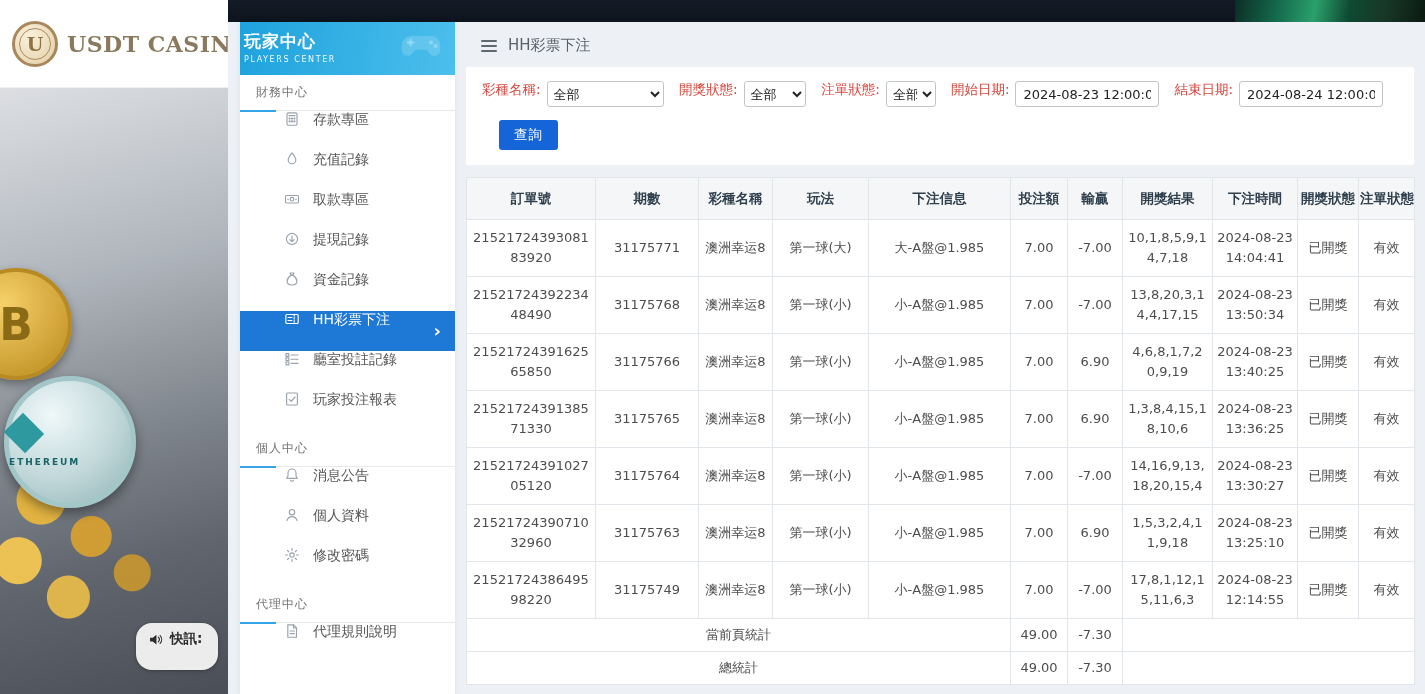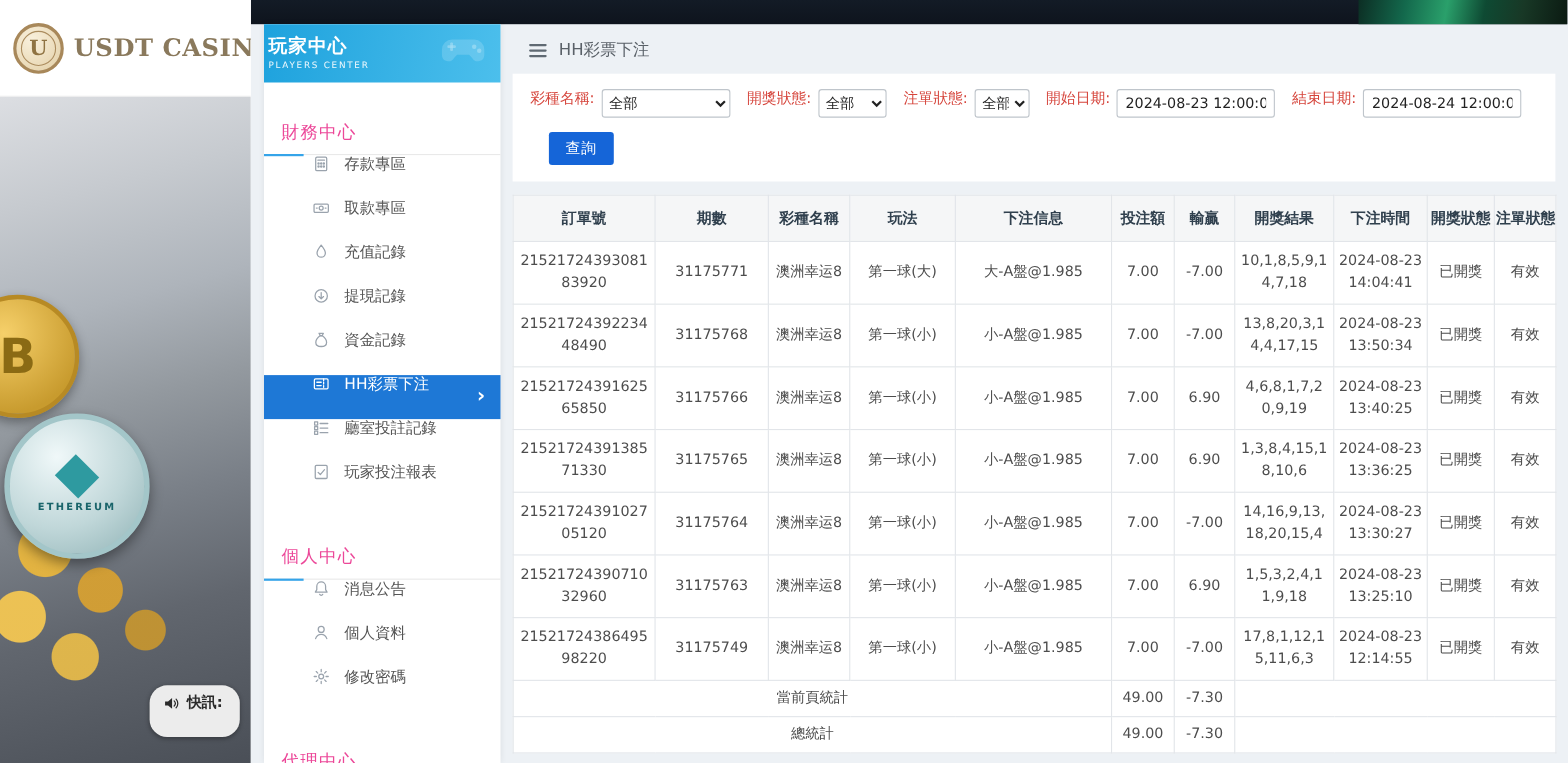--- a/index.html
+++ b/index.html
@@ -66,21 +66,21 @@
     border-radius:50%; border:4px solid #b78a24;
     background:radial-gradient(circle at 38% 30%,#f6d06a,#c89b2e 75%);
     display:flex; align-items:center; justify-content:center;
     box-shadow:0 4px 10px rgba(0,0,0,.35);
   }
   .btc-coin span { font-size:44px; font-weight:bold; color:#8a6a14; }
   .eth-coin {
     position:absolute; left:4px; top:288px; width:132px; height:132px;
     border-radius:50%; border:5px solid #a3c6c9;
     background:radial-gradient(circle at 35% 28%,#f0f8f9,#c0d7d9 55%,#8fb2b5 100%);
-    display:flex; flex-direction:column; align-items:center; justify-content:center;
+    display:flex; flex-direction:column; justify-content:center;
     box-shadow:0 5px 12px rgba(0,0,0,.4);
   }
   .eth-diamond {
     width:30px; height:30px; background:#2e9aa0; transform:rotate(45deg) scaleY(.9);
     margin-bottom:9px;
   }
   .eth-label { font-size:9px; font-weight:bold; letter-spacing:2px; color:#19646a; }
   .news-ticker {
     position:absolute; left:136px; bottom:24px;
     background:#ececec; border-radius:16px; padding:7px 16px 22px 12px;
@@ -97,21 +97,21 @@
   }
   .sidebar-header {
     height:53px; padding:8px 4px 0;
     background:linear-gradient(100deg,#1ea2dd,#4cbfec);
     position:relative; overflow:hidden;
   }
   .ph-title { color:#fff; font-size:17px; font-weight:bold; letter-spacing:1px; }
   .ph-sub { color:rgba(255,255,255,.92); font-size:8px; letter-spacing:1.6px; margin-top:2px; }
   .gamepad { position:absolute; right:12px; top:10px; opacity:.55; }
   .side-sec-title {
-    padding:35px 16px 9px; font-size:16px; color:#ec4899; letter-spacing:1px;
+    padding:9px 16px 9px; font-size:12px; color:#737373; letter-spacing:1px;
   }
   .sec-line { border-top:1px solid #e9e9e9; position:relative; margin:0; }
   .sec-line::before {
     content:""; position:absolute; left:0; top:-1px; width:36px; height:2px; background:#35a4e9;
   }
   .side-item {
     height:40px; display:flex; align-items:flex-start; gap:13px;
     padding-left:44px; cursor:pointer; position:relative; color:#555; font-size:14px;
   }
   .side-icon { width:16px; height:16px; color:#9aa3ad; display:inline-flex; }
@@ -231,35 +231,35 @@
               <circle cx="5.6" cy="10.4" r=".55"></circle>
               <circle cx="8" cy="10.4" r=".55"></circle>
               <circle cx="10.4" cy="10.4" r=".55"></circle>
             </svg>
           </span>
           <span class="side-label">存款專區</span>
         </div>
         <div class="side-item">
           <span class="side-icon">
             <svg viewBox="0 0 16 16">
+              <path d="M8 1.8C5.6 4.8 4.2 6.9 4.2 9a3.8 3.8 0 0 0 7.6 0C11.8 6.9 10.4 4.8 8 1.8z"></path>
+            </svg>
+          </span>
+          <span class="side-label">充值記錄</span>
+        </div>
+        <div class="side-item">
+          <span class="side-icon">
+            <svg viewBox="0 0 16 16">
               <rect x="1.5" y="4.5" width="13" height="7.5" rx="1"></rect>
               <circle cx="8" cy="8.2" r="1.8"></circle>
               <line x1="3.6" y1="8.2" x2="4.4" y2="8.2"></line>
               <line x1="11.6" y1="8.2" x2="12.4" y2="8.2"></line>
             </svg>
           </span>
           <span class="side-label">取款專區</span>
-        </div>
-        <div class="side-item">
-          <span class="side-icon">
-            <svg viewBox="0 0 16 16">
-              <path d="M8 1.8C5.6 4.8 4.2 6.9 4.2 9a3.8 3.8 0 0 0 7.6 0C11.8 6.9 10.4 4.8 8 1.8z"></path>
-            </svg>
-          </span>
-          <span class="side-label">充值記錄</span>
         </div>
         <div class="side-item">
           <span class="side-icon">
             <svg viewBox="0 0 16 16">
               <circle cx="8" cy="8" r="5.6"></circle>
               <path d="M8 5v5.4M5.9 8.6L8 10.7l2.1-2.1"></path>
             </svg>
           </span>
           <span class="side-label">提現記錄</span>
         </div>

